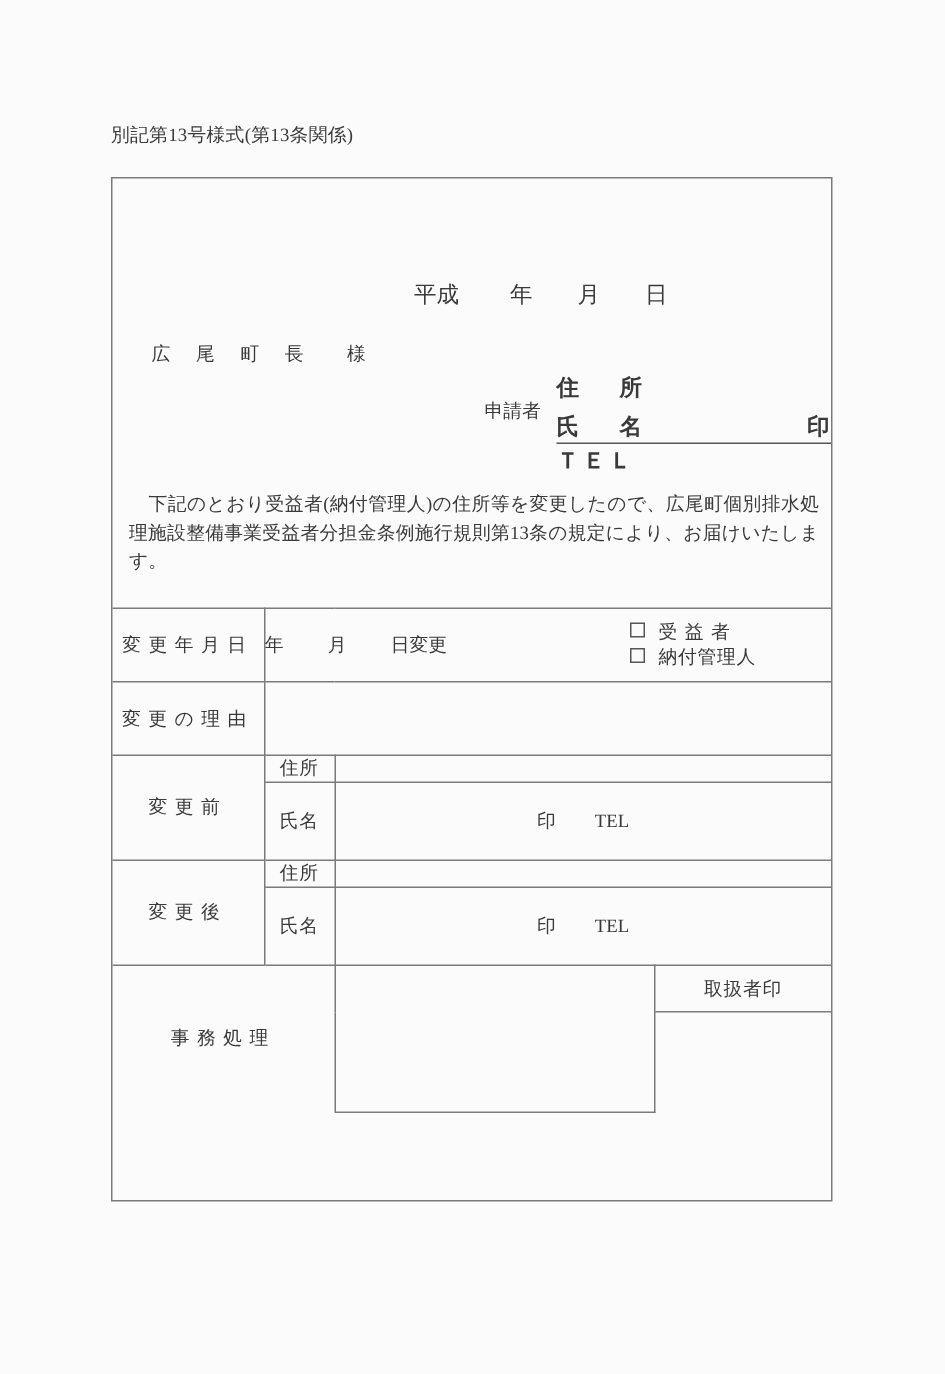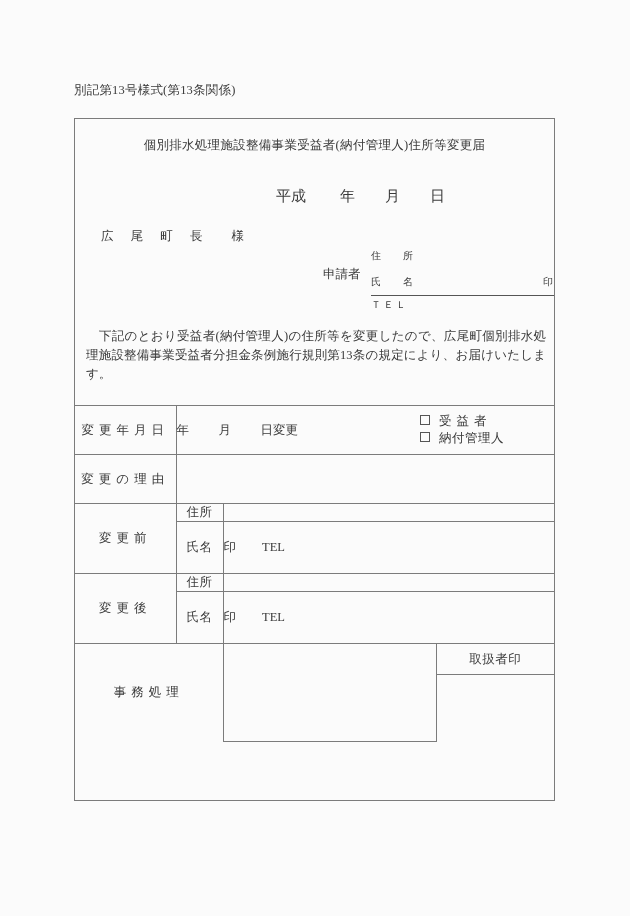--- a/index.html
+++ b/index.html
@@ -104,22 +104,23 @@
   }
   .applicant-rows {
     position: absolute;
     left: 48px;
     top: 0;
     width: 183px;
   }
   .ap-row {
     position: relative;
     height: 23px;
-    font-size: 10px;
-    white-space: nowrap;
+    font-size: 15px;
+    white-space: nowrap;
+    font-weight: bold;
   }
   .ap-row.addr { padding-top: 2px; }
   .ap-row.name {
     border-bottom: 1px solid #555;
     height: 20px;
     padding-top: 3px;
   }
   .ap-row .lbl { letter-spacing: 6px; }
   .ap-row .seal {
     position: absolute;
@@ -194,21 +195,21 @@
     width: 8px;
     height: 8px;
     border: 1px solid #555;
     margin-right: 9px;
     vertical-align: 0px;
   }
   .chk-1 { letter-spacing: 5px; }
   .chk-2 { letter-spacing: 0.5px; }
 
   .seal-tel {
-    text-align: left;
+    text-align: center;
     padding-right: 58px;
     white-space: nowrap;
   }
   .seal-tel .gap { display: inline-block; width: 26px; }
 
   .sub-lbl {
     text-align: center;
     letter-spacing: 0.5px;
   }
 
@@ -222,21 +223,20 @@
 <body>
 
 <div class="page">
 
   <div class="form-number">別記第13号様式(第13条関係)</div>
 
   <div class="form-box">
 
     <div class="upper">
 
-      <div class="doc-title">個別排水処理施設整備事業受益者(納付管理人)住所等変更届</div>
 
       <div class="date-line">
         <span>平成</span><span class="sp"></span><span>年</span><span class="sp-s"></span><span>月</span><span class="sp-s"></span><span>日</span>
       </div>
 
       <div class="addressee">
         <span class="wide">広 尾 町 長</span><span class="gap"></span><span>様</span>
       </div>
 
       <div class="applicant">

